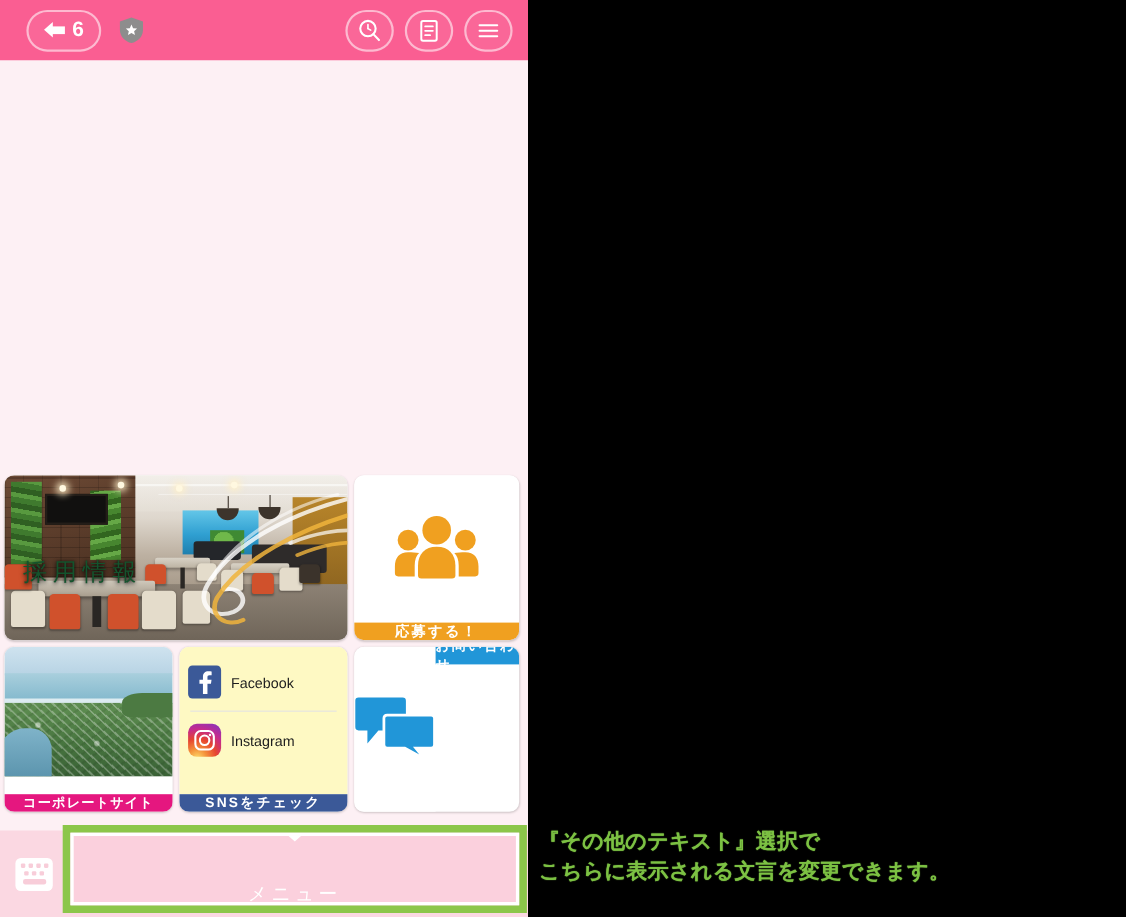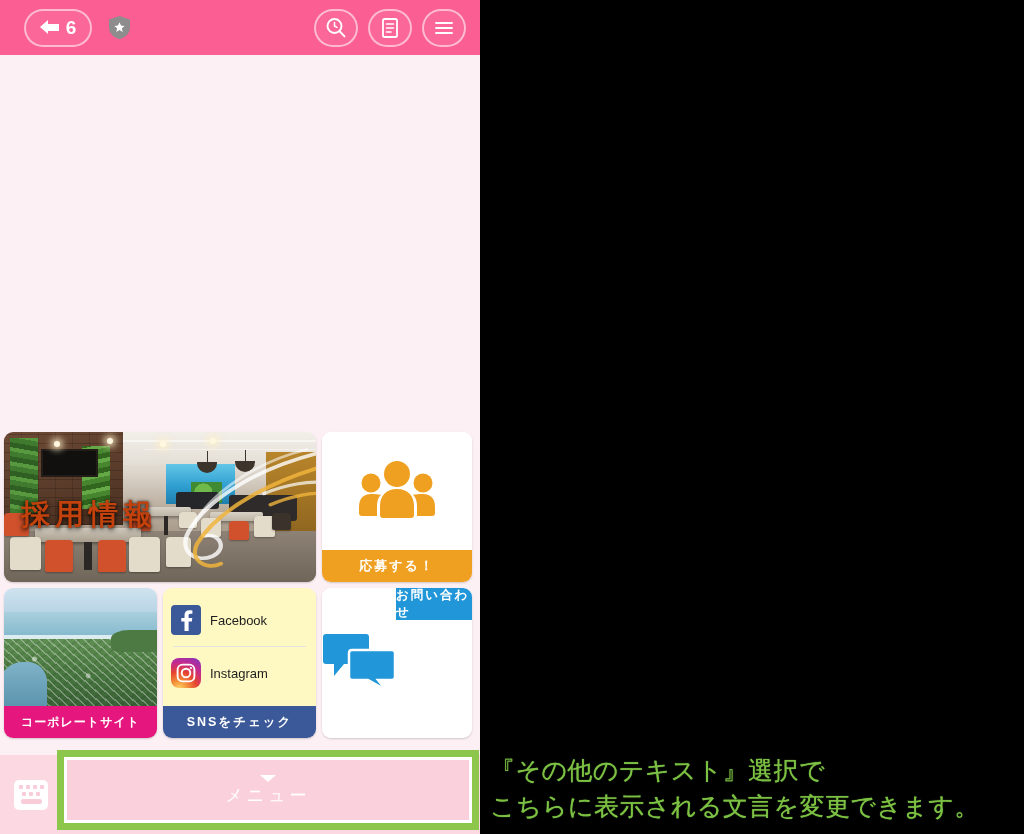--- a/index.html
+++ b/index.html
@@ -144,32 +144,32 @@
   .chair { border-radius: 4px 4px 2px 2px; box-shadow: 0 1px 2px rgba(0,0,0,0.3); }
   .chair.red { background: #d0512c; }
   .chair.cream { background: #e4dccb; }
   .chair.dark { background: #3b332b; }
   .swirl {
     position: absolute; right: -4%; top: 8%; width: 62%; height: 92%;
     pointer-events: none;
   }
   .photo-overlay-text {
     position: absolute; left: 17px; bottom: 47px;
-    color: #c2410c; font-size: 29px; font-weight: 700; letter-spacing: 5px;
+    color: #14532d; font-size: 22px; font-weight: 400; letter-spacing: 5px;
     text-shadow: 0 2px 5px rgba(0,0,0,0.75), 0 0 3px rgba(0,0,0,0.6);
     z-index: 5;
   }
 
   
   .tile-body {
     flex: 1; display: flex; align-items: center; justify-content: center;
     background: #fff;
   }
   .tile-footer {
-    height: 32px; display: flex; align-items: center; justify-content: center;
+    height: 16px; display: flex; align-items: center; justify-content: center;
     color: #fff; font-size: 13px; font-weight: 700; letter-spacing: 2px;
   }
 
   
   .photo-corp { position: absolute; left: 0; top: 0; width: 100%; height: 118px; overflow: hidden; }
   .corp-sky   { position:absolute; left:0; top:0; width:100%; height:22%;
     background: linear-gradient(180deg, #cfe3ef 0%, #b7d3e4 100%); }
   .corp-sea   { position:absolute; left:0; top:20%; width:100%; height:24%;
     background: linear-gradient(180deg, #a9cfdd 0%, #7fb6cb 100%); }
   .corp-surf  { position:absolute; left:0; top:40%; width:100%; height:5%;
@@ -216,21 +216,21 @@
     gap: 3px; flex: none;
   }
   .kb-keys { display: flex; gap: 3px; }
   .kb-key { width: 4px; height: 4px; background: #f8cdd9; border-radius: 1px; }
   .kb-space { width: 21px; height: 5px; background: #f8cdd9; border-radius: 2px; }
 
   #menu-bar {
     position: absolute; left: 63px; top: 758px;
     width: 410px; height: 66px;
     background: #fbd0dd;
-    display: flex; flex-direction: column; align-items: center; justify-content: center;
+    display: flex; flex-direction: column; align-items: center; justify-content: space-between;
     gap: 2px;
   }
   #menu-caret {
     width: 0; height: 0;
     border-left: 8px solid transparent;
     border-right: 8px solid transparent;
     border-top: 7px solid #fff;
   }
   #menu-label {
     color: #fff; font-size: 17px; letter-spacing: 4px; font-weight: 400;
@@ -248,21 +248,21 @@
   #highlight-box:before {
     content: ""; position: absolute; inset: 0;
     border: 3px solid #fff;
   }
 
   
   #annotation {
     position: absolute; left: 490px; top: 753px;
     width: 530px;
     color: #7cc143;
-    font-size: 25px; font-weight: 400; line-height: 1.42;
+    font-size: 19px; font-weight: 700; line-height: 1.42;
     letter-spacing: 0.4px;
     text-shadow: 0 0 1px #7cc143;
   }
   .ann-line { white-space: nowrap; }
 </style>
 </head>
 <body>
 
 <div id="root">
 

